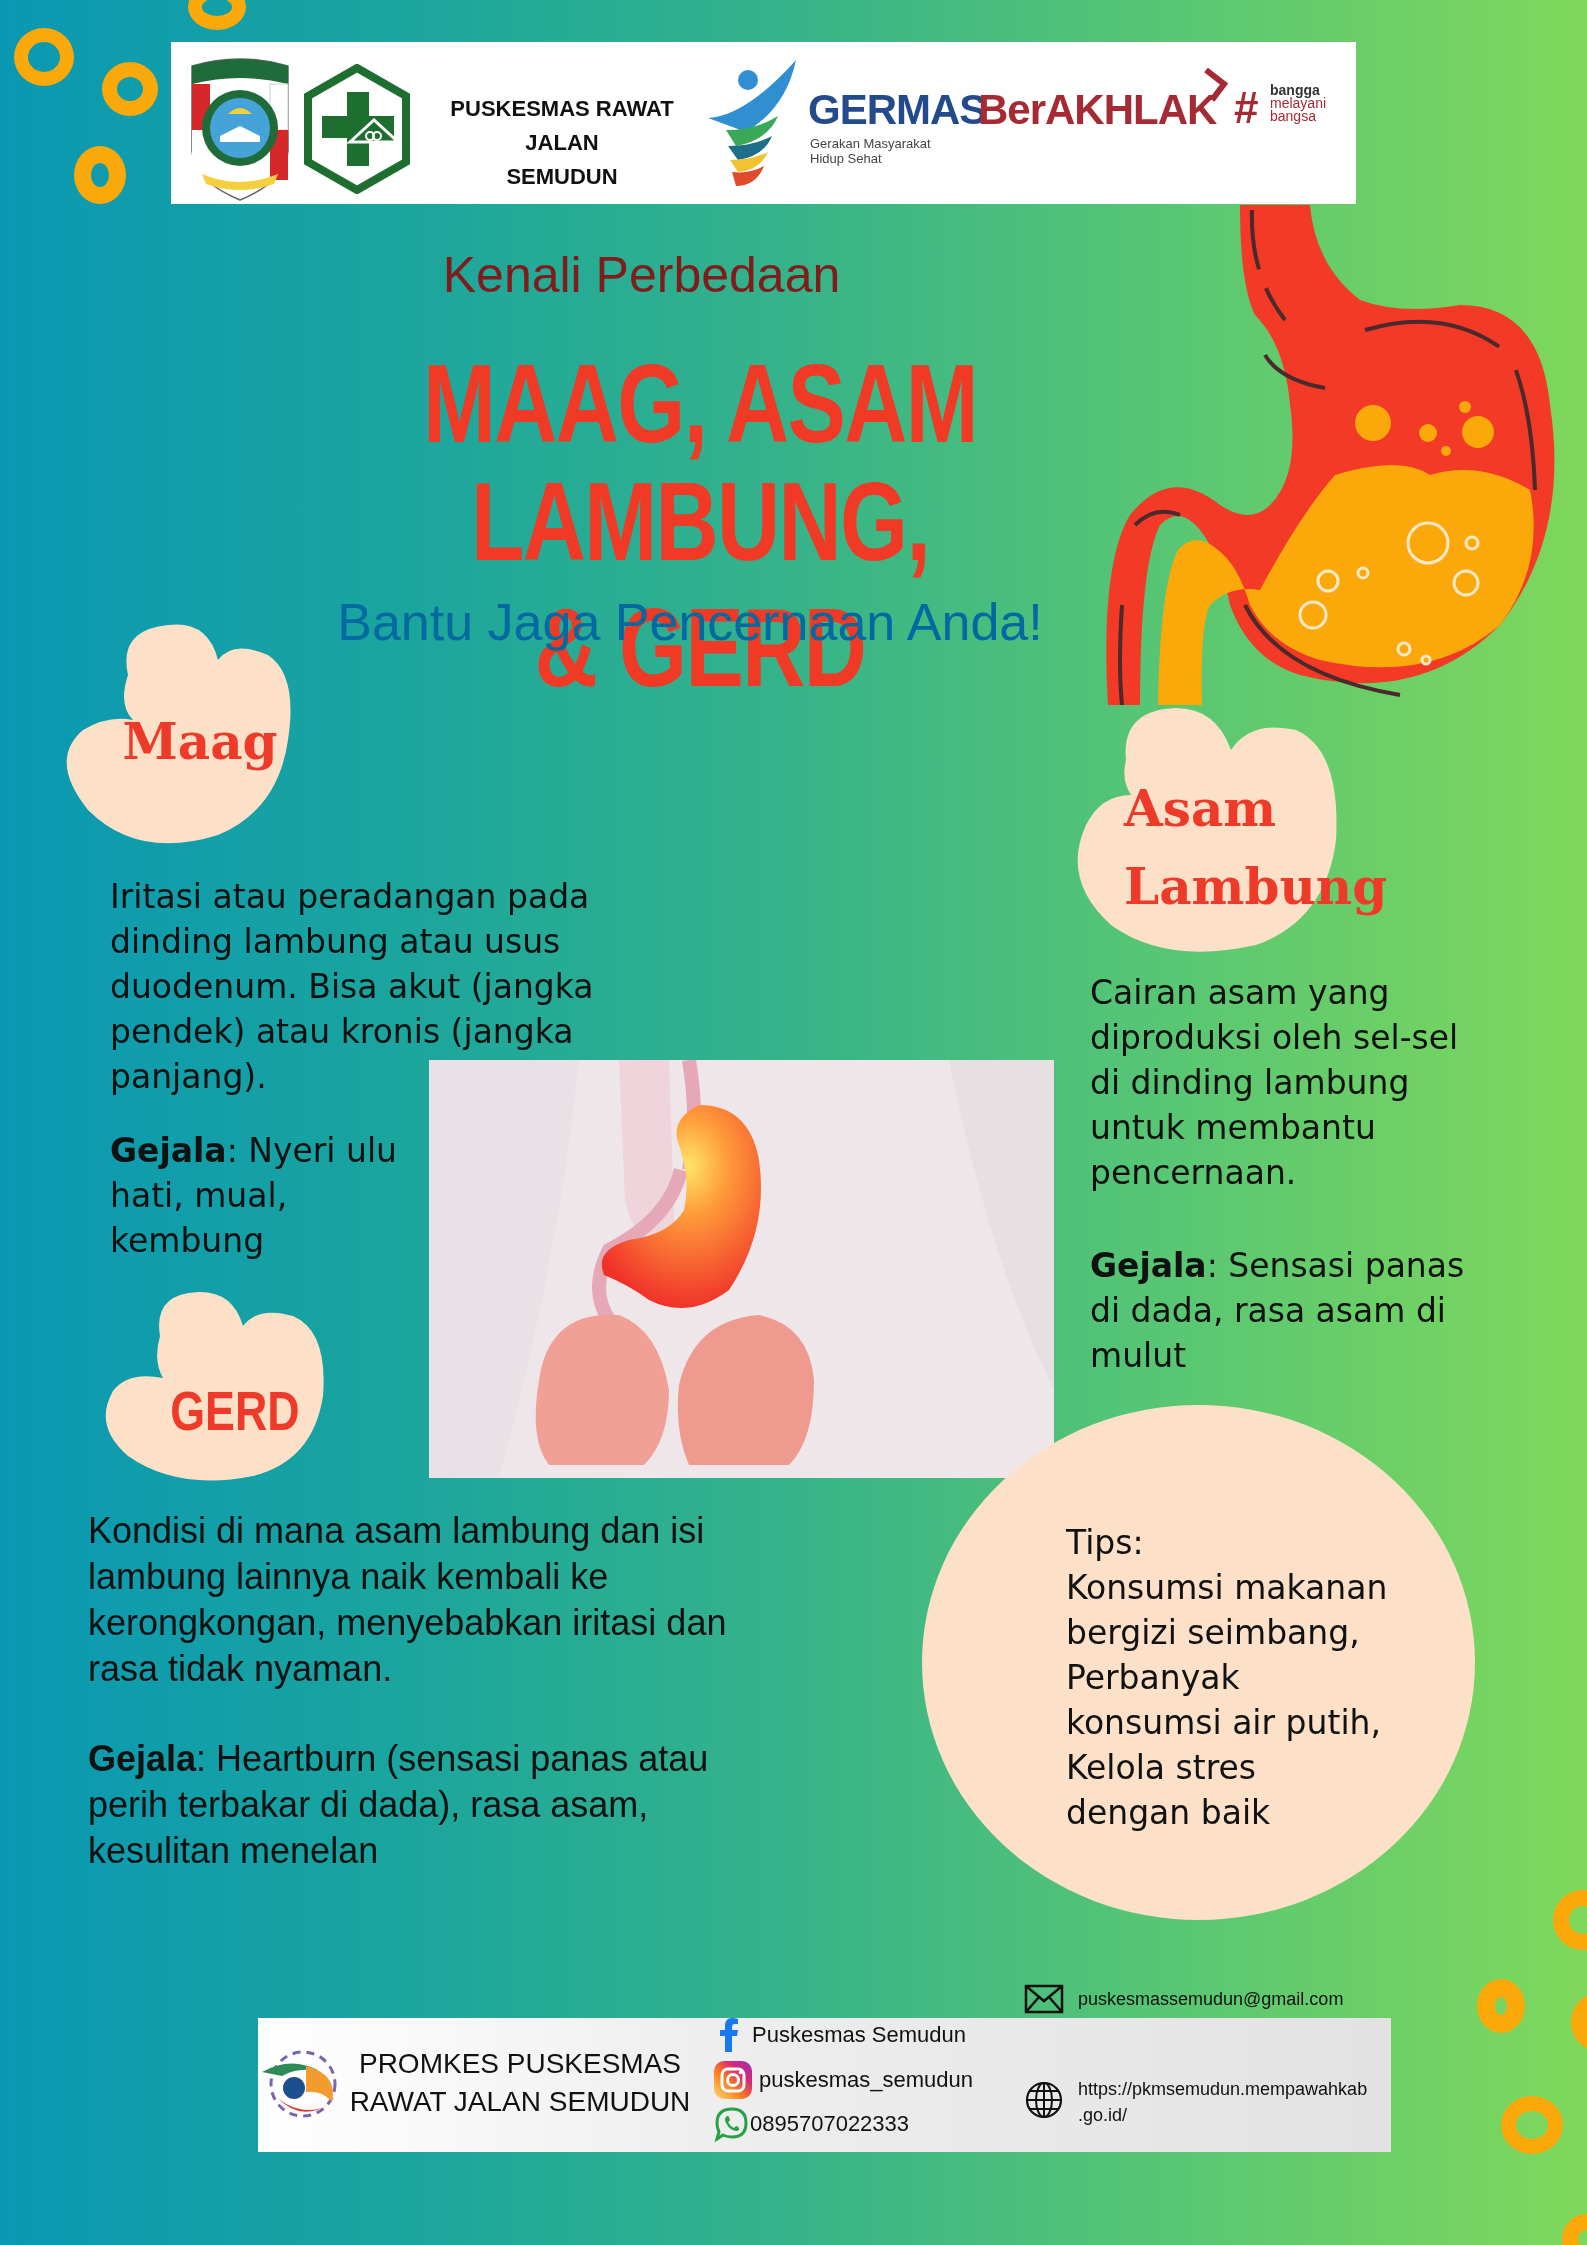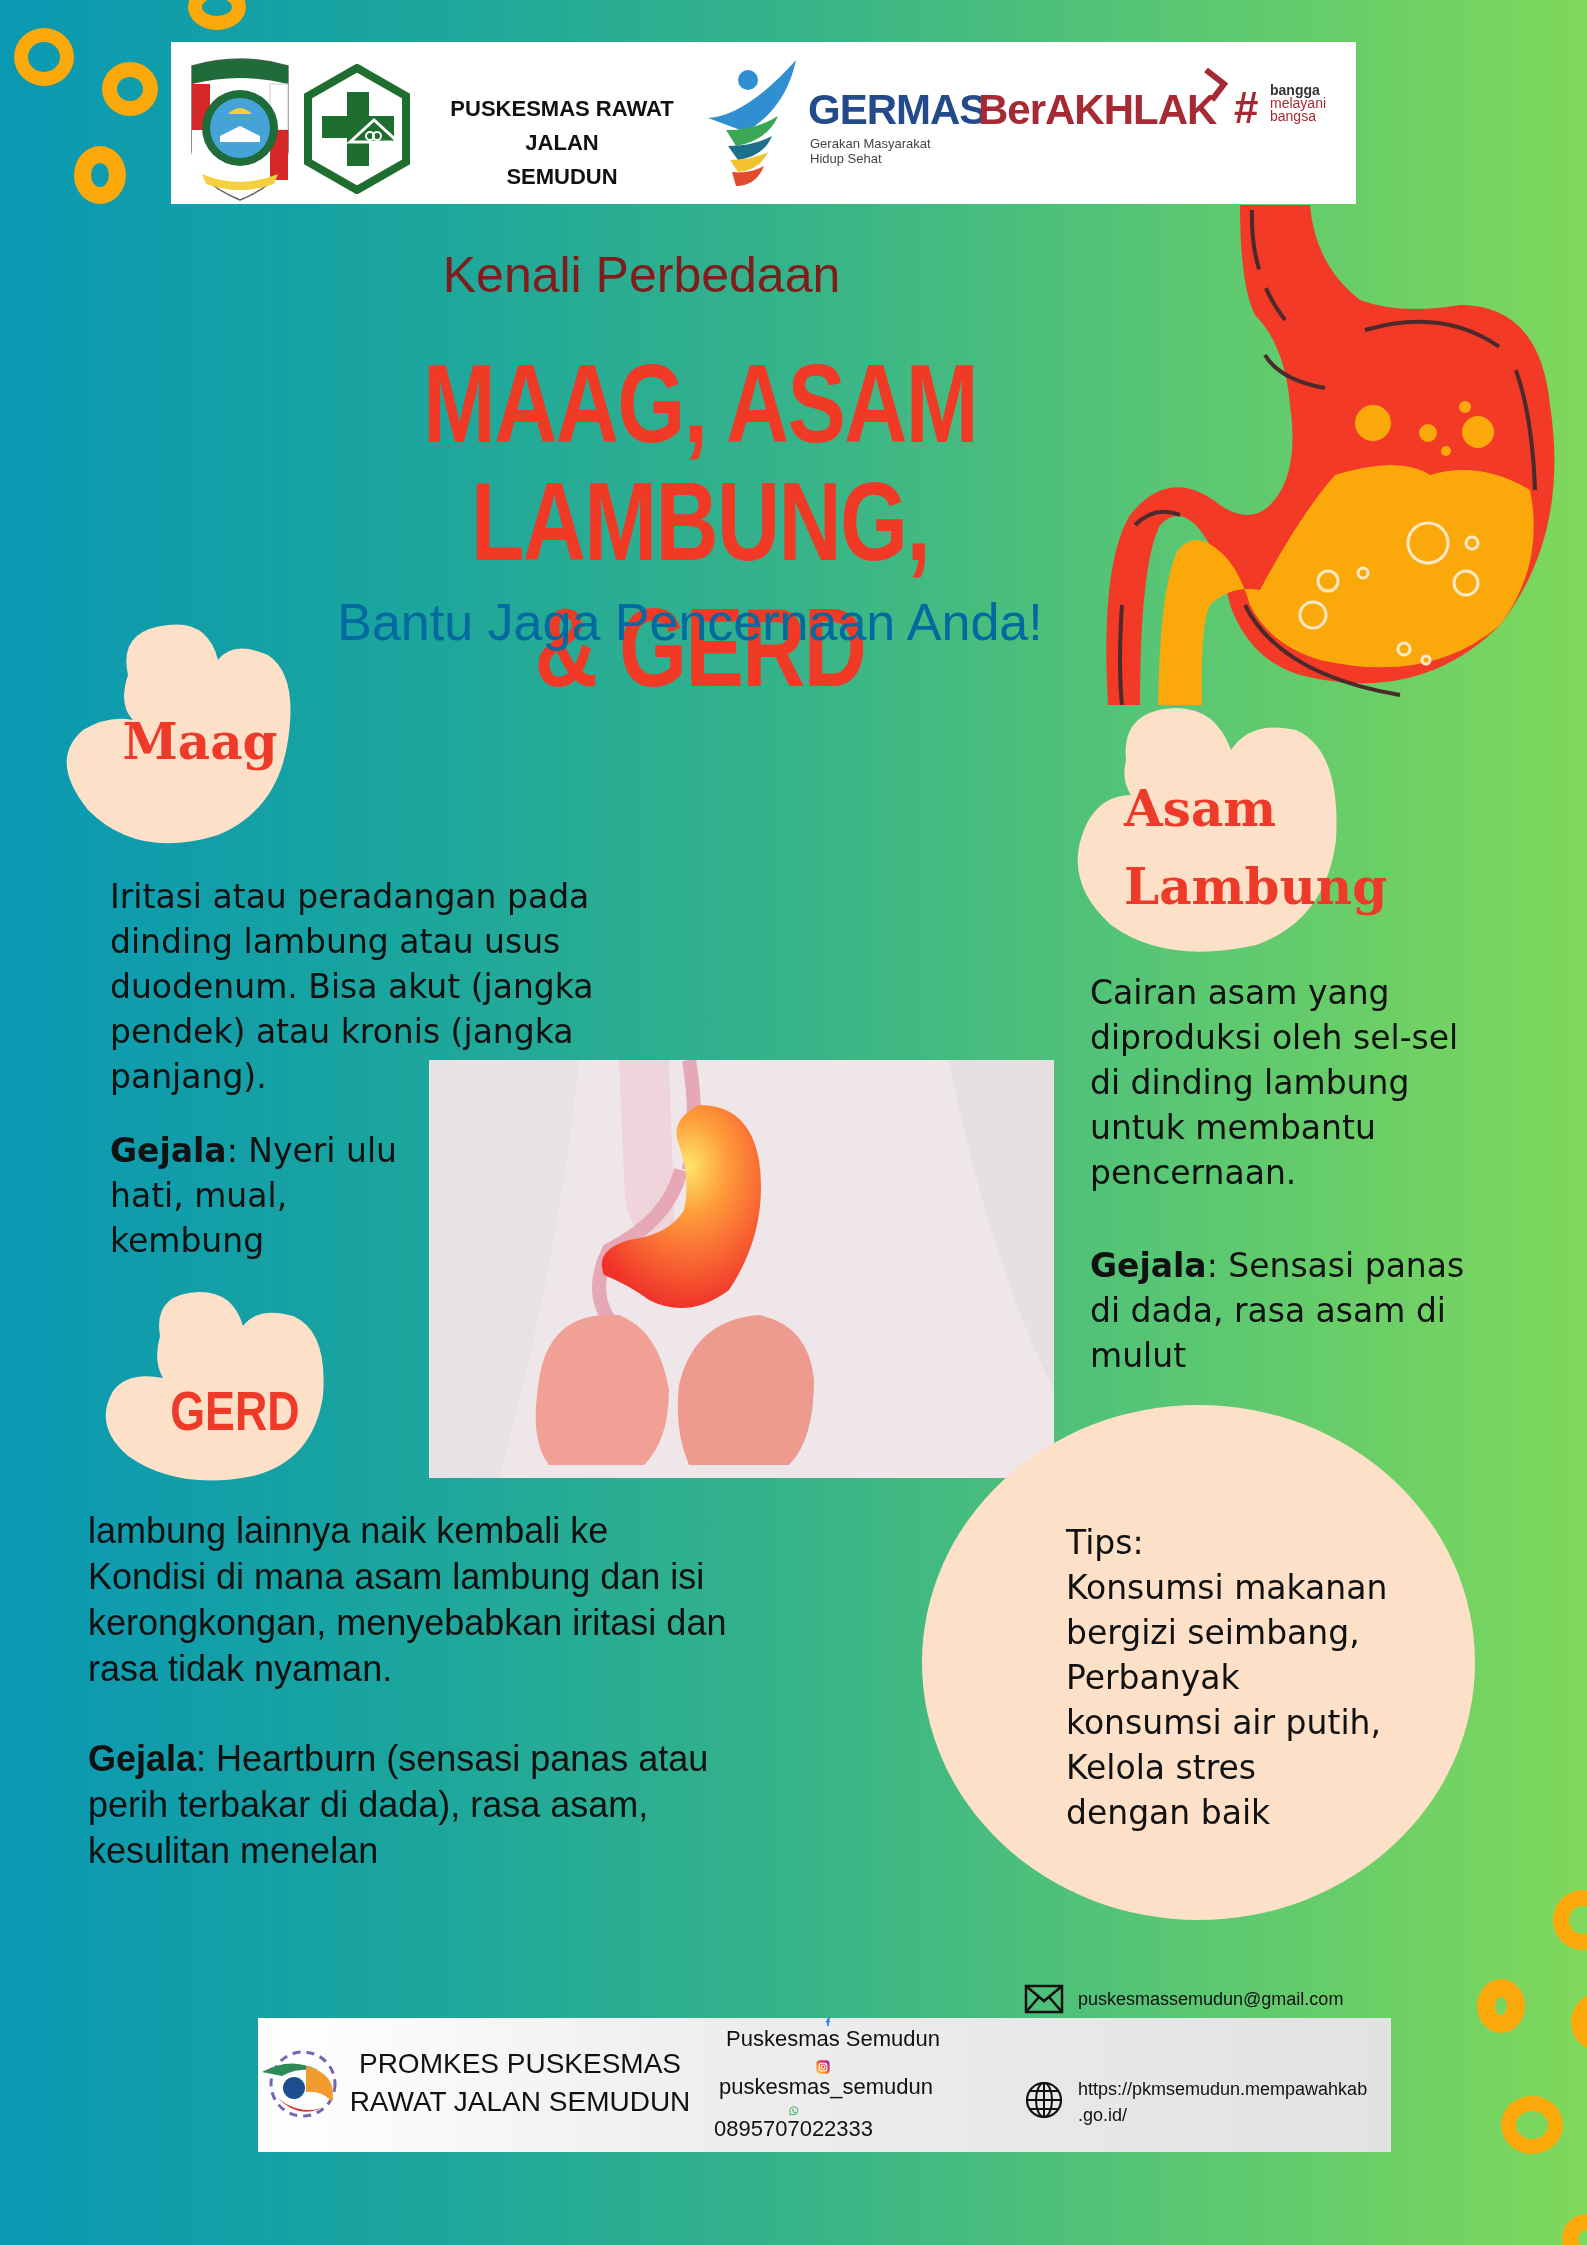--- a/index.html
+++ b/index.html
@@ -50,21 +50,21 @@
 
   
   .photo {
     left: 429px; top: 1060px; width: 625px; height: 418px; overflow: hidden;
     background: radial-gradient(ellipse at 50% 40%, #f7f1f4 0%, #ecdfe6 50%, #d9d6d8 100%);
   }
 
   
   .footer { left: 258px; top: 2018px; width: 1133px; height: 134px; background: linear-gradient(90deg, #fff 0%, #eeeeee 40%, #e2e2e2 100%); }
   .footer-title { left: 345px; top: 2045px; width: 350px; text-align: center; font-family: "Liberation Sans", sans-serif; font-size: 28px; line-height: 38px; color: #111; }
-  .footer-social { font-family: "Liberation Sans", sans-serif; font-size: 22px; color: #111; flex-direction: column; }
+  .footer-social { font-family: "Liberation Sans", sans-serif; font-size: 22px; color: #111; }
   .footer-contact { font-family: "Liberation Sans", sans-serif; font-size: 18px; color: #111; line-height: 26px; }
 </style>
 </head>
 <body>
 
 <div class="ring" style="left:14px;top:28px;width:60px;height:58px;border-width:14px;"></div>
 <div class="ring" style="left:102px;top:62px;width:56px;height:54px;border-width:15px;"></div>
 <div class="ring" style="left:74px;top:146px;width:52px;height:58px;border-width:17px;"></div>
 <div class="ring" style="left:188px;top:-16px;width:58px;height:46px;border-width:14px;"></div>
 <div class="ring" style="left:1553px;top:1890px;width:60px;height:60px;border-width:16px;"></div>
@@ -216,22 +216,22 @@
   <div>di dada, rasa asam di</div>
   <div>mulut</div>
 </div>
 
 <svg class="abs" style="left:98px;top:1286px;" width="268" height="200" viewBox="0 0 268 200">
   <path d="M62 50 Q55 8 100 6 Q135 5 145 40 Q160 20 195 30 Q230 45 225 110 Q215 175 155 190 Q80 205 30 170 Q-5 140 15 105 Q30 85 65 92 Q55 75 62 50 Z" fill="#fde0c8"></path>
 </svg>
 <div class="blob-label" style="left:140px;top:1378px;width:190px;font-family:'Liberation Sans',sans-serif;font-size:56px;transform:scaleX(0.8);">GERD</div>
 
 <div class="abs gerd-text" style="left:88px;top:1508px;width:740px;">
+  <div>Kondisi di mana asam lambung dan isi</div>
   <div>lambung lainnya naik kembali ke</div>
-  <div>Kondisi di mana asam lambung dan isi</div>
   <div>kerongkongan, menyebabkan iritasi dan</div>
   <div>rasa tidak nyaman.</div>
 </div>
 <div class="abs gerd-text" style="left:88px;top:1736px;width:740px;">
   <div><b>Gejala</b><span>: Heartburn (sensasi panas atau</span></div>
   <div>perih terbakar di dada), rasa asam,</div>
   <div>kesulitan menelan</div>
 </div>
 
 <div class="abs tips-circle"></div>

